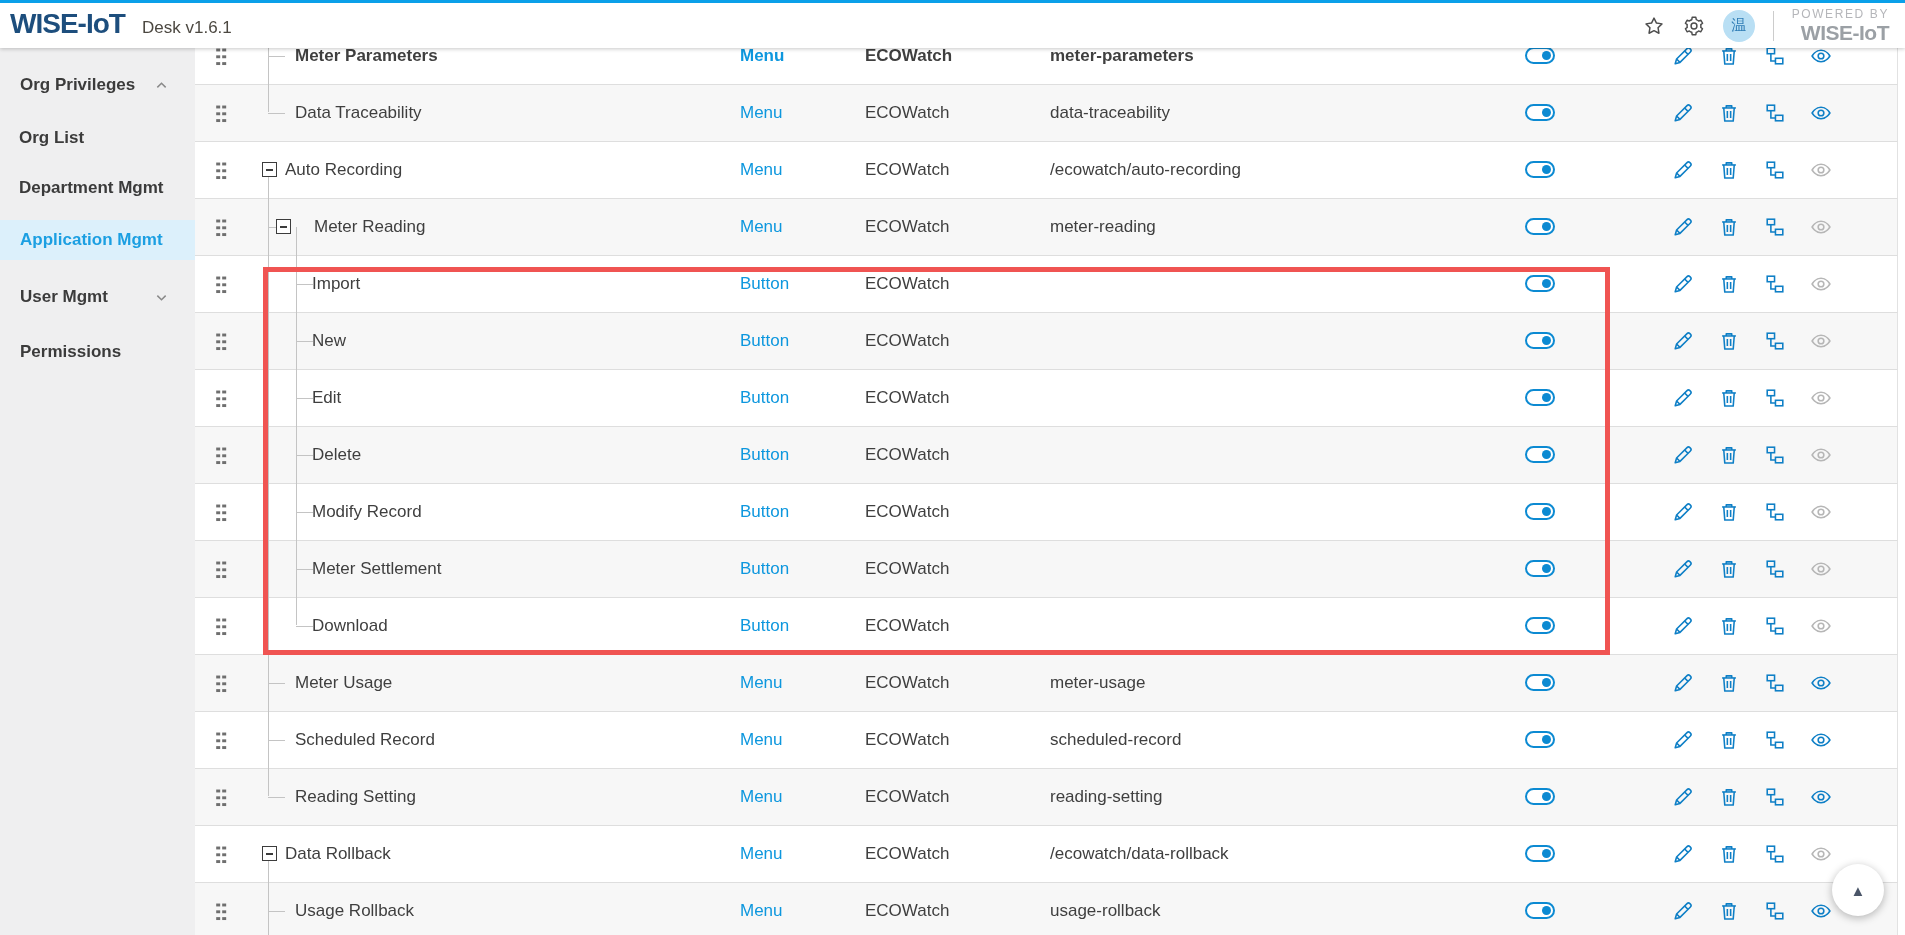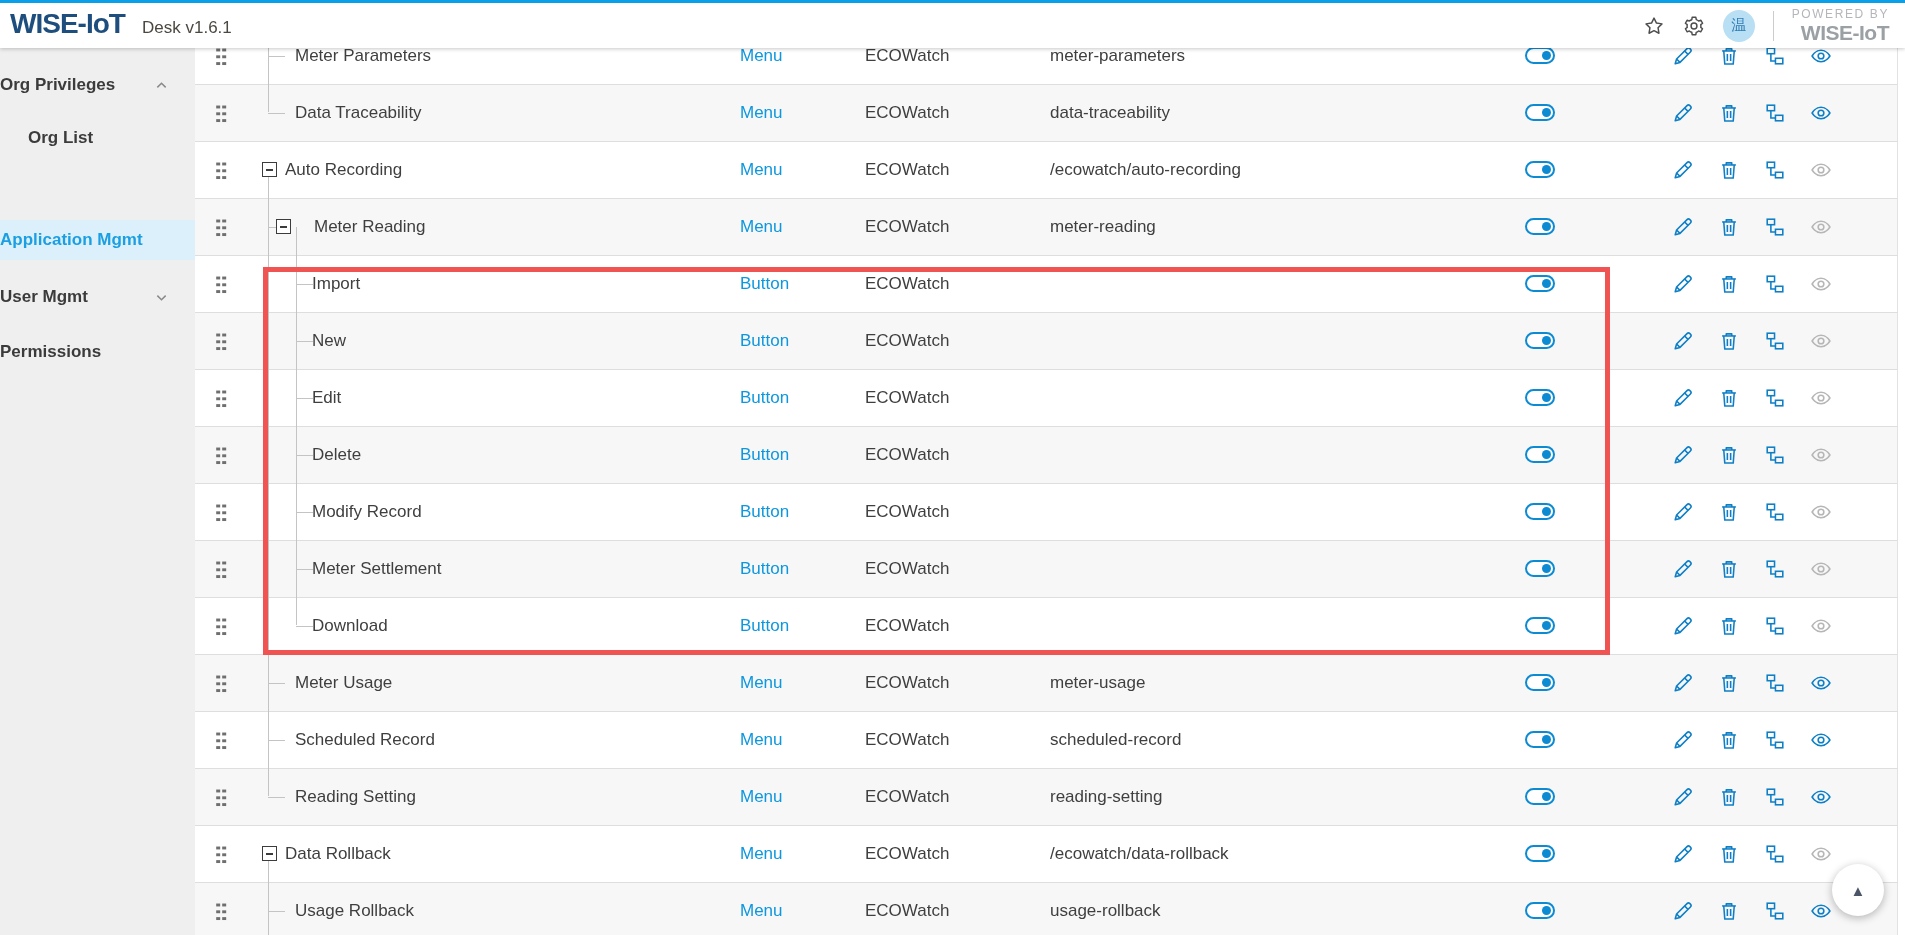--- a/index.html
+++ b/index.html
@@ -22,30 +22,30 @@
   .avatar{width:32px;height:32px;border-radius:50%;background:#b9dff4;color:#2e7cb5;
     display:flex;align-items:center;justify-content:center;font-size:15px;cursor:pointer;border:none;}
   .hdr-divider{width:1px;height:30px;background:#ccc;}
   .powered{display:flex;flex-direction:column;align-items:flex-end;line-height:1;}
   .powered-line1{font-size:12px;letter-spacing:1.6px;color:#b5b6ba;}
   .powered-line2{font-size:21px;font-weight:700;color:#9ba0a5;letter-spacing:-0.5px;margin-top:2px;}
   
   .sidebar{position:absolute;left:0;top:48px;width:195px;bottom:0;background:#efeff0;z-index:10;}
   .side-item{position:absolute;left:0;width:195px;height:40px;line-height:40px;
     font-size:17px;font-weight:700;color:#3b3b3b;cursor:pointer;box-sizing:border-box;}
-  .side-item.lvl1{padding-left:0;}
-  .side-item.lvl2{padding-left:28px;}
+  .side-item.lvl1{padding-left:20px;}
+  .side-item.lvl2{padding-left:19px;}
   .side-item.active{background:#dcf0fb;color:#1b9fe2;}
   .side-chevron{position:absolute;left:155px;top:14px;width:13px;height:13px;color:#8a8a8a;}
   .side-chevron svg{width:13px;height:13px;display:block;}
   
   .content{position:absolute;left:195px;top:48px;width:1703px;bottom:0;overflow:hidden;background:#fff;}
   .trow{position:relative;height:57px;box-sizing:border-box;border-bottom:1px solid #dedede;border-right:1px solid #e2e2e2;}
   .trow.alt{background:#f7f7f7;}
-  .trow:first-child{margin-top:-20px;}
+  .trow:first-child{margin-top:-20px;font-weight:bold;}
   .drag-handle{position:absolute;left:20px;top:50%;margin-top:-10px;width:12px;height:20px;cursor:grab;
     background-image:radial-gradient(circle,#6f6f6f 1.8px,transparent 2px);
     background-size:6px 6.8px;background-position:0.2px 0.6px;}
   .vline{position:absolute;width:1px;background:#c4c4c4;}
   .vline.full{top:-1px;bottom:-1px;}
   .vline.tophalf{top:-1px;height:50%;}
   .vline.bottomhalf{top:50%;bottom:-1px;}
   .hline{position:absolute;height:1px;background:#c4c4c4;top:50%;}
   .expander{position:absolute;top:50%;margin-top:-8px;width:15px;height:15px;background:#fff;
     border:1px solid #3c3c3c;box-sizing:border-box;cursor:pointer;}
@@ -96,20 +96,21 @@
   </div>
 </header>
 
 <nav class="sidebar" id="sidebar">
     <div class="side-item lvl1" style="top: 17px;"><span>Org Privileges</span><span class="side-chevron">
         <svg viewBox="0 0 14 14" fill="none" stroke="currentColor" stroke-width="1.6">
           <path d="M2.5 9L7 4.5 11.5 9"></path>
         </svg>
       </span></div>
     <div class="side-item lvl2" style="top: 70px;"><span>Org List</span></div>
+    <div class="side-item lvl2" style="top: 120px;"><span>Department Mgmt</span></div>
     <div class="side-item lvl1 active" style="top: 172px;"><span>Application Mgmt</span></div>
     <div class="side-item lvl1" style="top: 229px;"><span>User Mgmt</span><span class="side-chevron">
         <svg viewBox="0 0 14 14" fill="none" stroke="currentColor" stroke-width="1.6">
           <path d="M2.5 5L7 9.5 11.5 5"></path>
         </svg>
       </span></div>
     <div class="side-item lvl1" style="top: 284px;"><span>Permissions</span></div>
   </nav>
 
 <main class="content">

